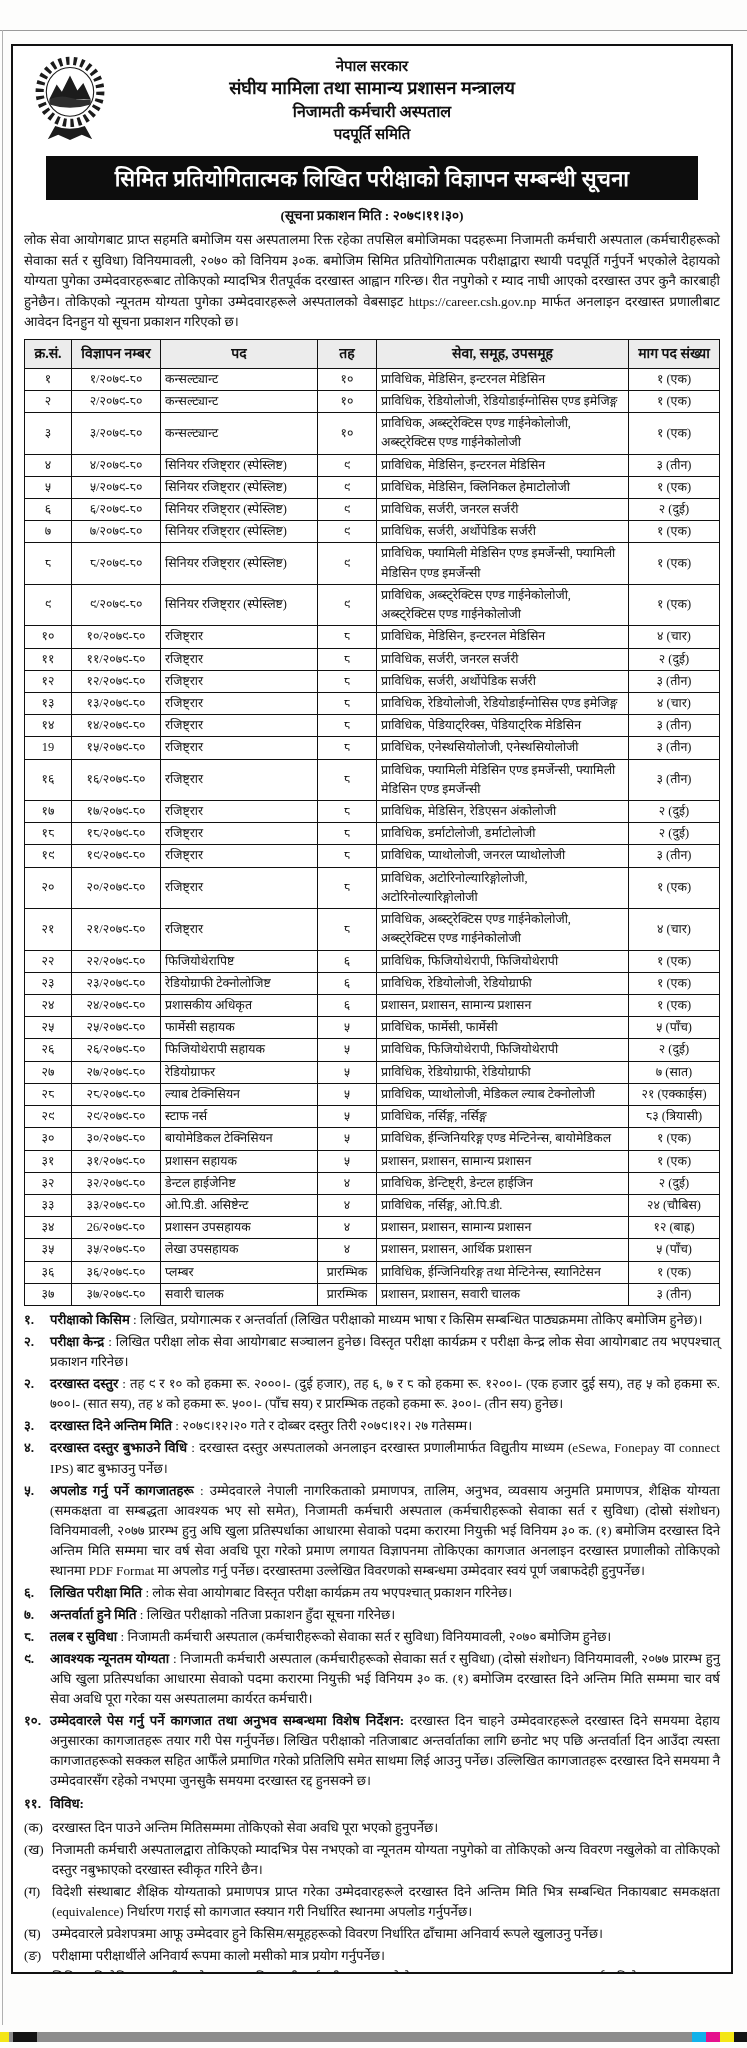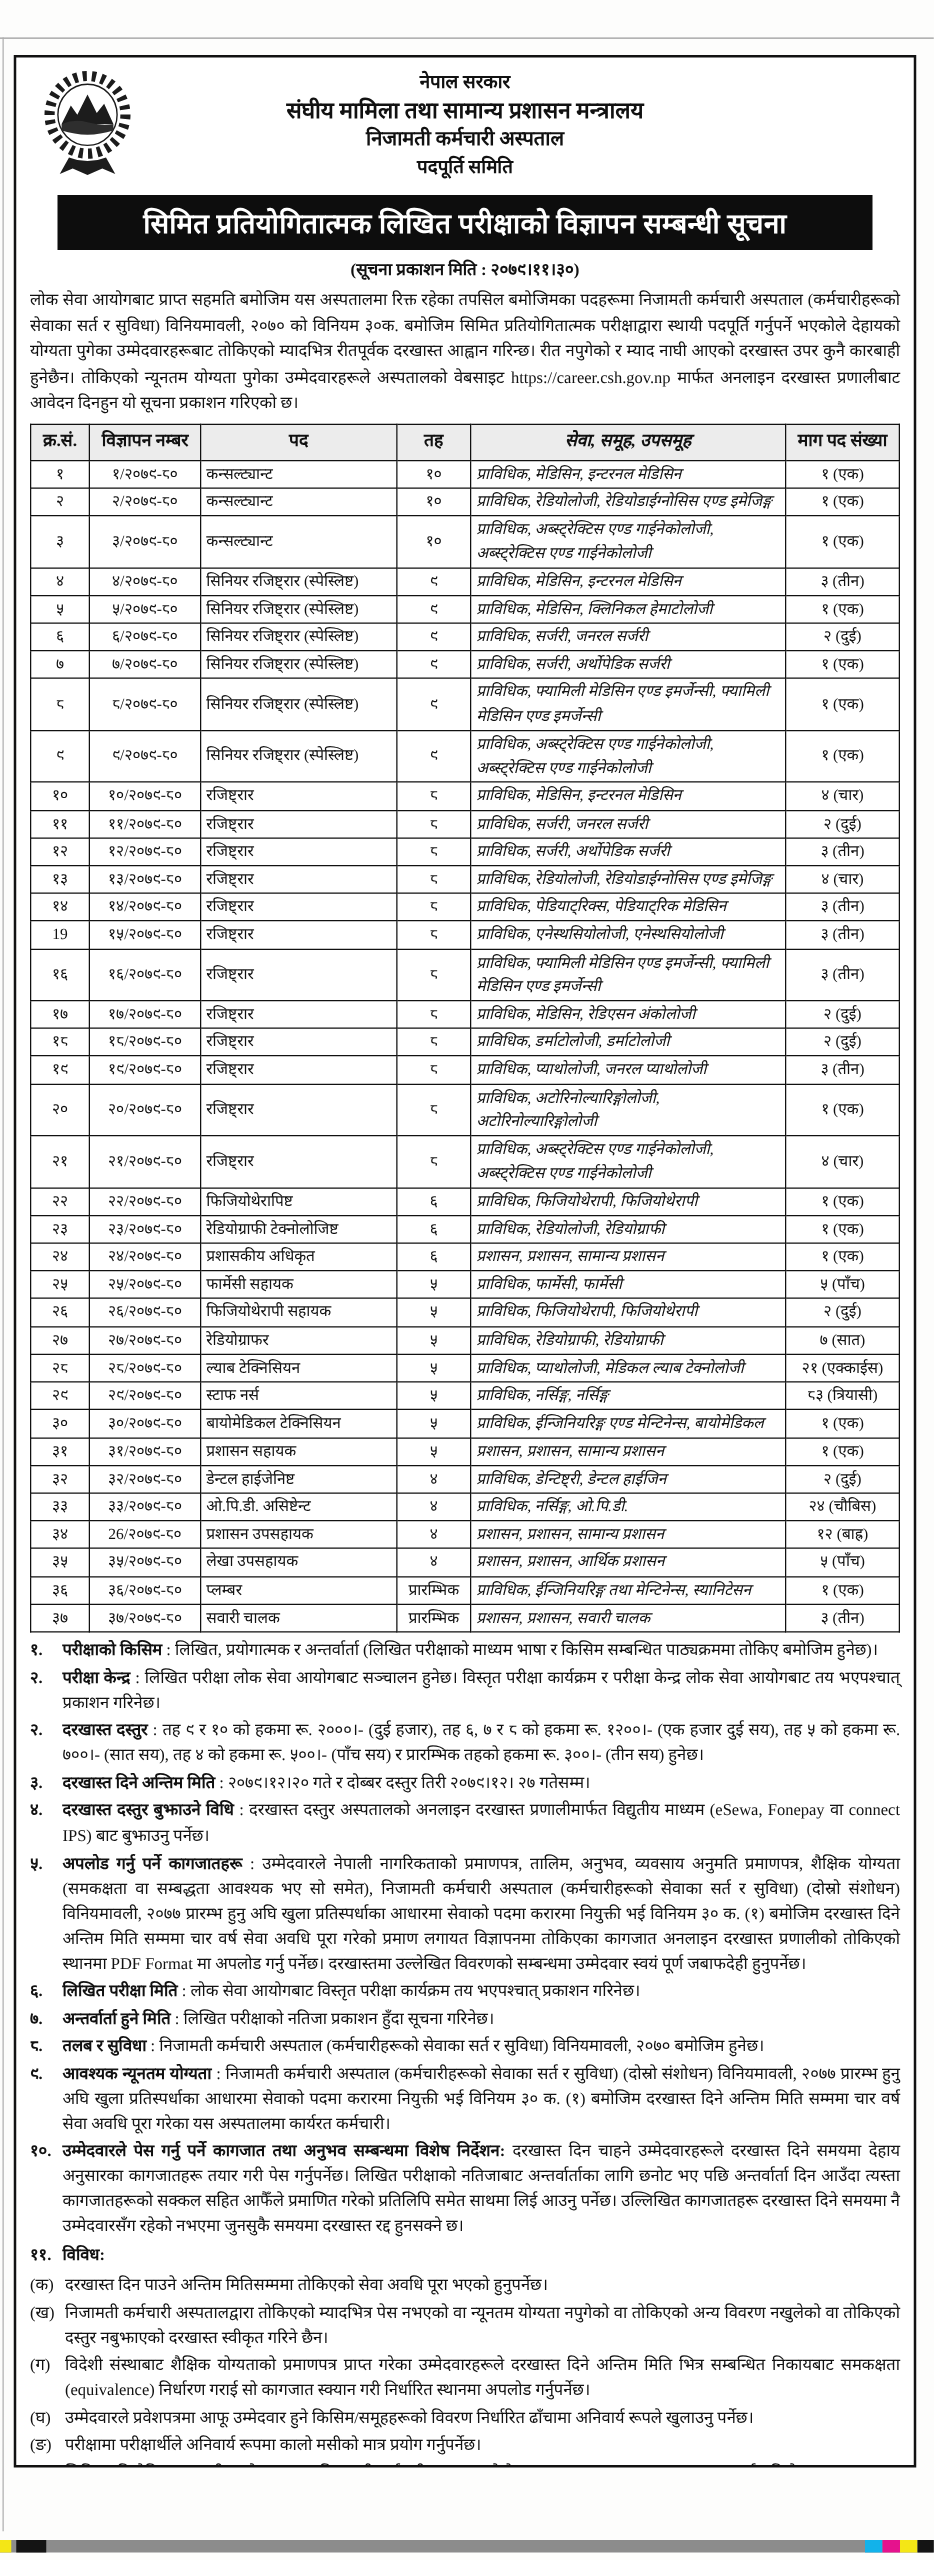--- a/index.html
+++ b/index.html
@@ -23,21 +23,21 @@
   .pub-date{text-align:center;font-weight:bold;font-size:13.5px;margin-top:3px;}
   .intro{font-size:13.2px;line-height:1.56;text-align:justify;margin:6px 0 6px 0;}
   
   table.vac{width:100%;border-collapse:collapse;font-size:12.4px;margin:2px 0 4px 0;}
   table.vac th,table.vac td{border:1px solid #111;padding:1px 4px;line-height:1.55;vertical-align:middle;}
   table.vac th{background:#ececec;font-weight:bold;text-align:center;font-size:14px;padding:3px 2px;}
   .c-sn{width:38px;text-align:center;}
   .c-ad{width:80px;text-align:center;white-space:nowrap;}
   .c-post{width:148px;text-align:left;}
   .c-level{width:50px;text-align:center;}
-  .c-serv{text-align:left;font-style:italic;}
+  .c-serv{text-align:left;}
   .c-vac{width:82px;text-align:center;}
   
   .notes-wrap{margin-top:4px;}
   .note{display:flex;font-size:13.2px;line-height:1.52;margin:0 0 2px 0;}
   .note-num{flex:0 0 26px;font-weight:bold;}
   .note-body{flex:1;text-align:justify;}
   .note-label{font-weight:bold;}
   .misc .note-num{flex:0 0 28px;font-weight:normal;}
   
   .print-bar{position:absolute;left:0;top:2032px;width:747px;height:10px;background:#8c8c8c;}

